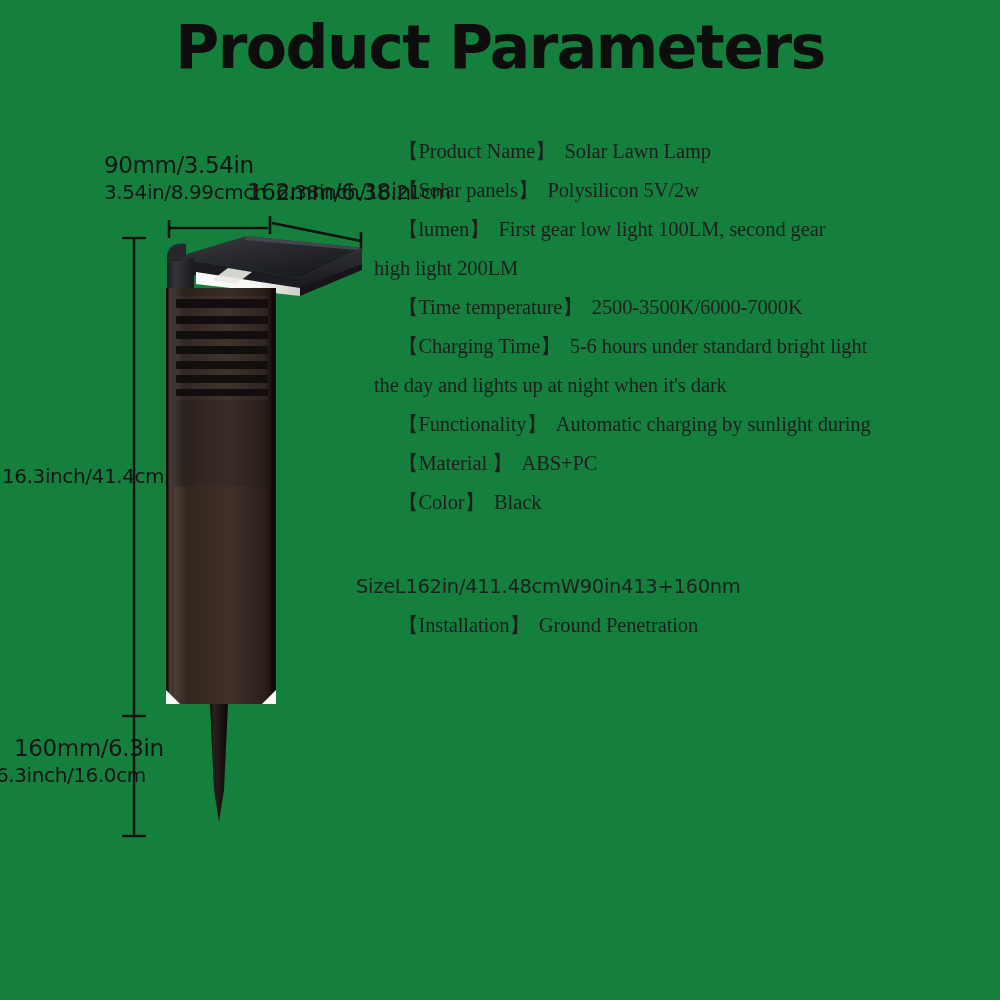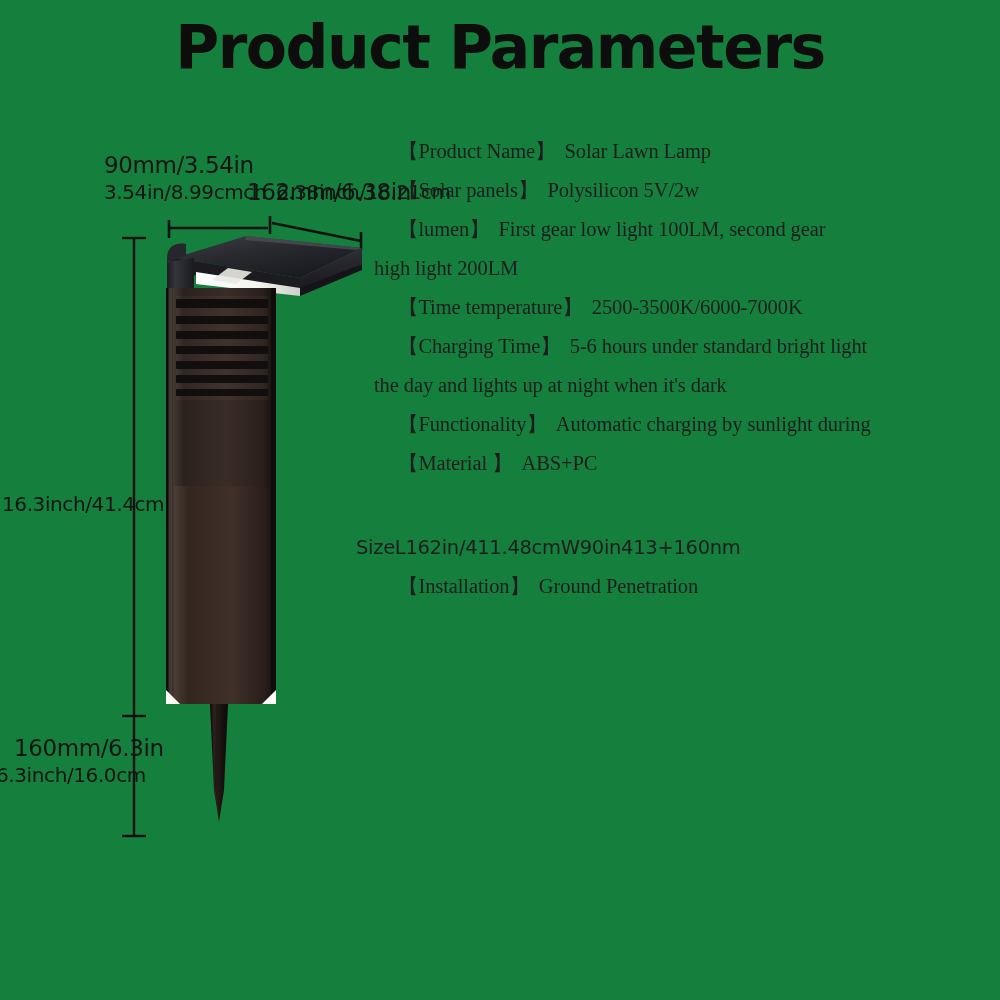--- a/index.html
+++ b/index.html
@@ -84,21 +84,21 @@
   }
   .dim-main { font-size: 23px; }
   .dim-sub  { font-size: 20px; }
 
   #dim-width-90      { left: 104px; top: 152px; }
   #dim-width-162     { left: 247px; top: 152px; margin-top: 27px; }
   #dim-width-90-sub  { left: 104px; top: 180px; }
   #dim-width-162-sub { left: 276px; top: 180px; }
 
   #dim-height-413     { left: 2px;  top: 440px; }
-  #dim-height-413-sub { left: 2px;  top: 492px; }
+  #dim-height-413-sub { left: 2px;  top: 464px; }
 
   #dim-height-160     { left: 14px; top: 735px; }
   #dim-height-160-sub { left: -4px; top: 763px; }
 
   
   #product-figure {
     position: absolute;
     left: 0;
     top: 0;
     width: 400px;
@@ -246,17 +246,18 @@
   <div id="spec-list">
       <div class="spec-row"><span class="spec-key">【Product Name】</span><span class="gap"></span><span class="spec-val">Solar Lawn Lamp</span></div>
       <div class="spec-row"><span class="spec-key">【Solar panels】</span><span class="gap"></span><span class="spec-val">Polysilicon 5V/2w</span></div>
       <div class="spec-row"><span class="spec-key">【lumen】</span><span class="gap"></span><span class="spec-val">First gear low light 100LM, second gear</span></div>
       <div class="spec-row cont"><span class="spec-val">high light 200LM</span></div>
       <div class="spec-row"><span class="spec-key">【Time temperature】</span><span class="gap"></span><span class="spec-val">2500-3500K/6000-7000K</span></div>
       <div class="spec-row"><span class="spec-key">【Charging Time】</span><span class="gap"></span><span class="spec-val">5-6 hours under standard bright light</span></div>
       <div class="spec-row cont"><span class="spec-val">the day and lights up at night when it's dark</span></div>
       <div class="spec-row"><span class="spec-key">【Functionality】</span><span class="gap"></span><span class="spec-val">Automatic charging by sunlight during</span></div>
       <div class="spec-row"><span class="spec-key">【Material 】</span><span class="gap"></span><span class="spec-val">ABS+PC</span></div>
+      <div class="spec-row"><span class="spec-key">【Color】</span><span class="gap"></span><span class="spec-val">Black</span></div>
       <div class="spec-row alt"><span class="spec-val">SizeL162in/411.48cmW90in413+160nm</span></div>
       <div class="spec-row"><span class="spec-key">【Installation】</span><span class="gap"></span><span class="spec-val">Ground Penetration</span></div>
     </div>
 
 </div>
 
 </body></html>

